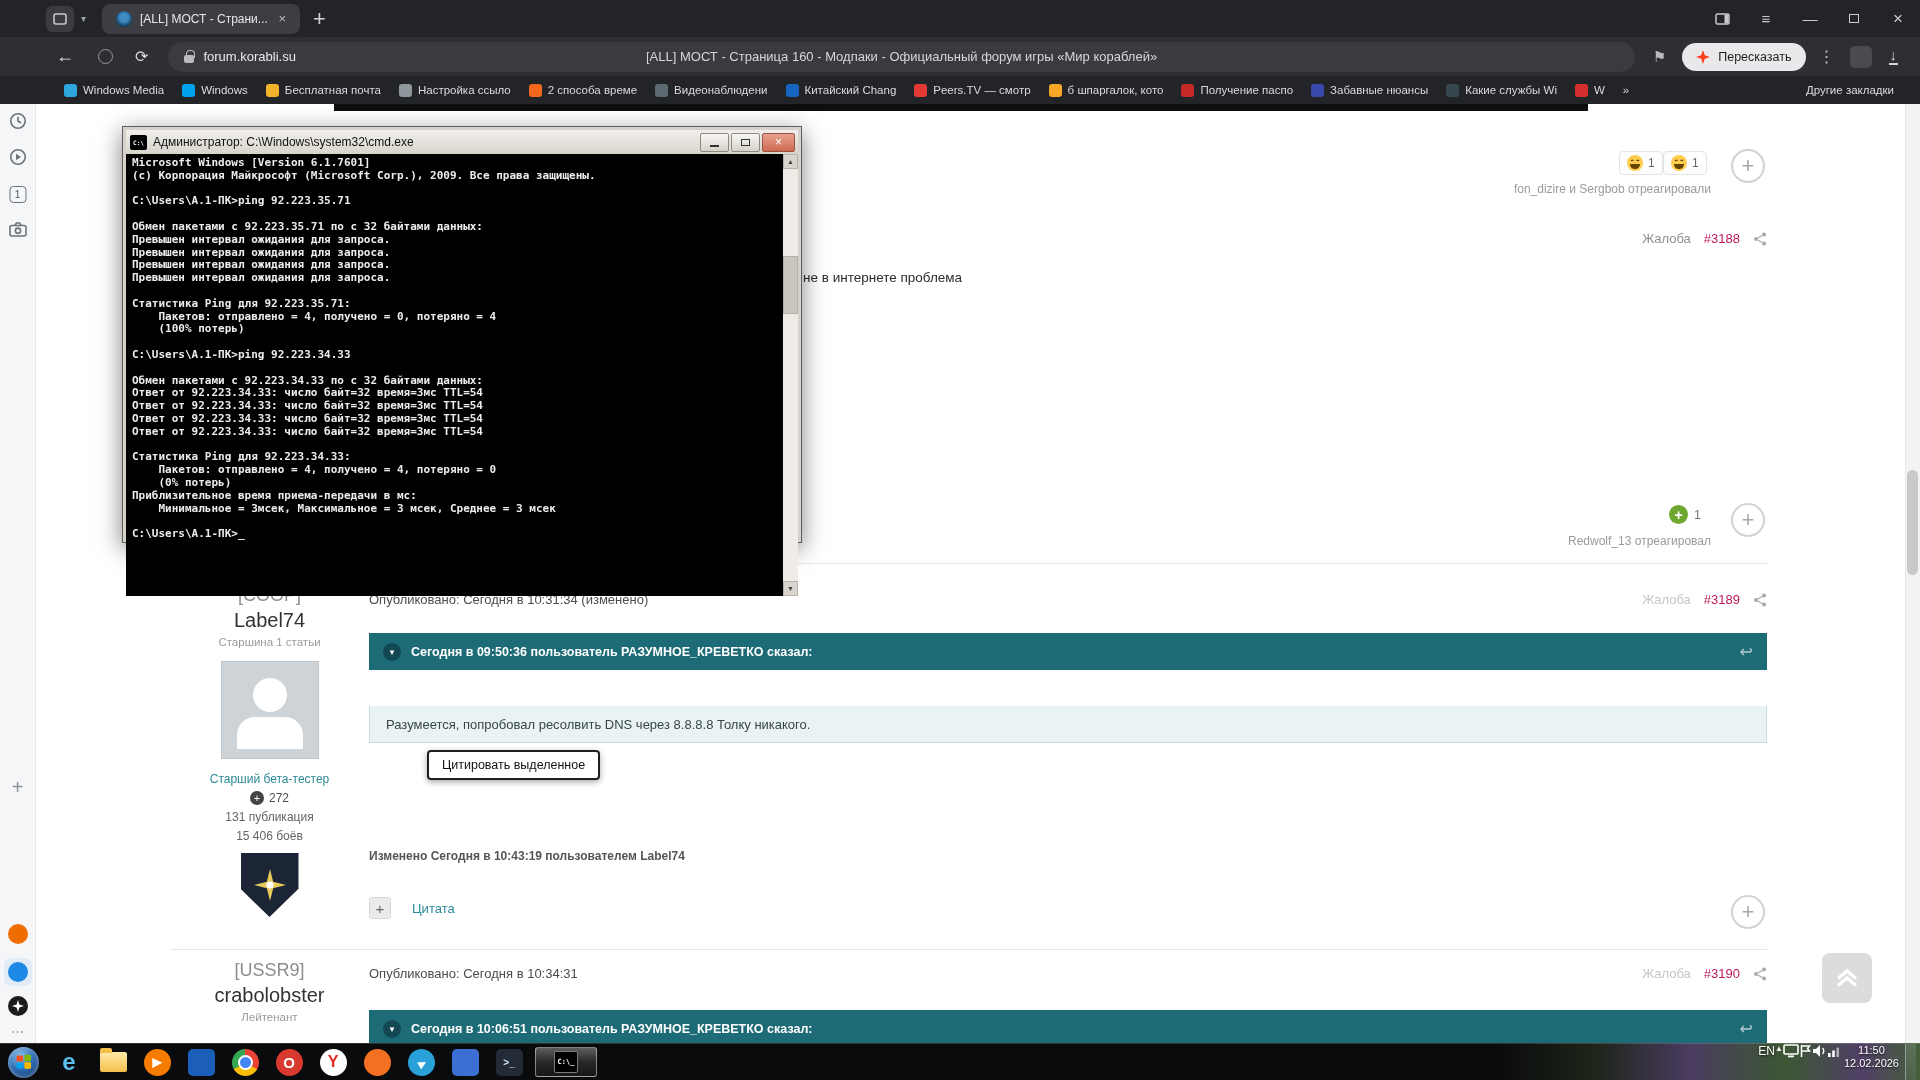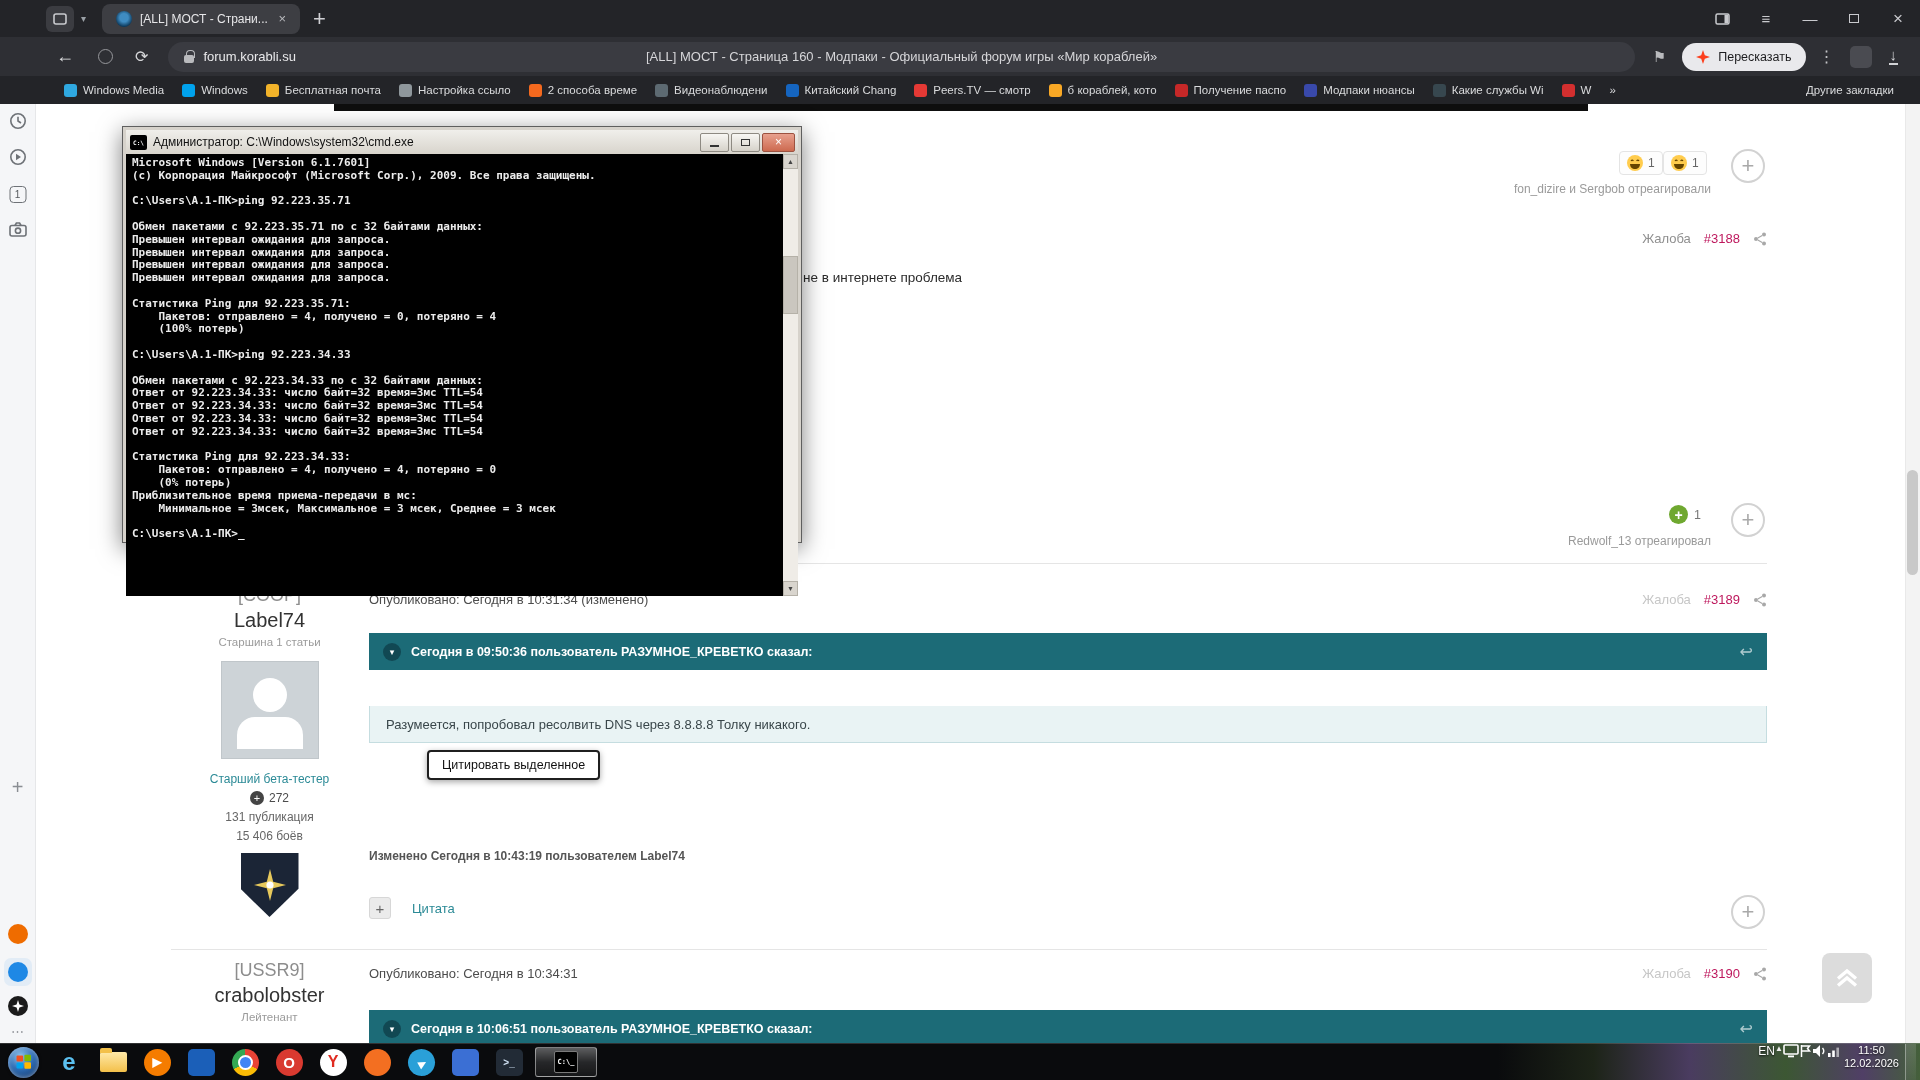--- a/index.html
+++ b/index.html
@@ -353,29 +353,29 @@
         <div class="bm-item">
           <span class="bm-fav" style="background: rgb(21, 101, 192);"></span>
           <span>Китайский Chang</span>
         </div>
         <div class="bm-item">
           <span class="bm-fav" style="background: rgb(229, 57, 53);"></span>
           <span>Peers.TV — смотр</span>
         </div>
         <div class="bm-item">
           <span class="bm-fav" style="background: rgb(249, 168, 37);"></span>
-          <span>б кораблей, кото</span>
+          <span>б шпаргалок, кото</span>
         </div>
         <div class="bm-item">
           <span class="bm-fav" style="background: rgb(198, 40, 40);"></span>
           <span>Получение паспо</span>
         </div>
         <div class="bm-item">
           <span class="bm-fav" style="background: rgb(57, 73, 171);"></span>
-          <span>Модпаки нюансы</span>
+          <span>Забавные нюансы</span>
         </div>
         <div class="bm-item">
           <span class="bm-fav" style="background: rgb(55, 71, 79);"></span>
           <span>Какие службы Wi</span>
         </div>
         <div class="bm-item">
           <span class="bm-fav" style="background: rgb(211, 47, 47);"></span>
           <span>W</span>
         </div>
         <div class="bm-item">

